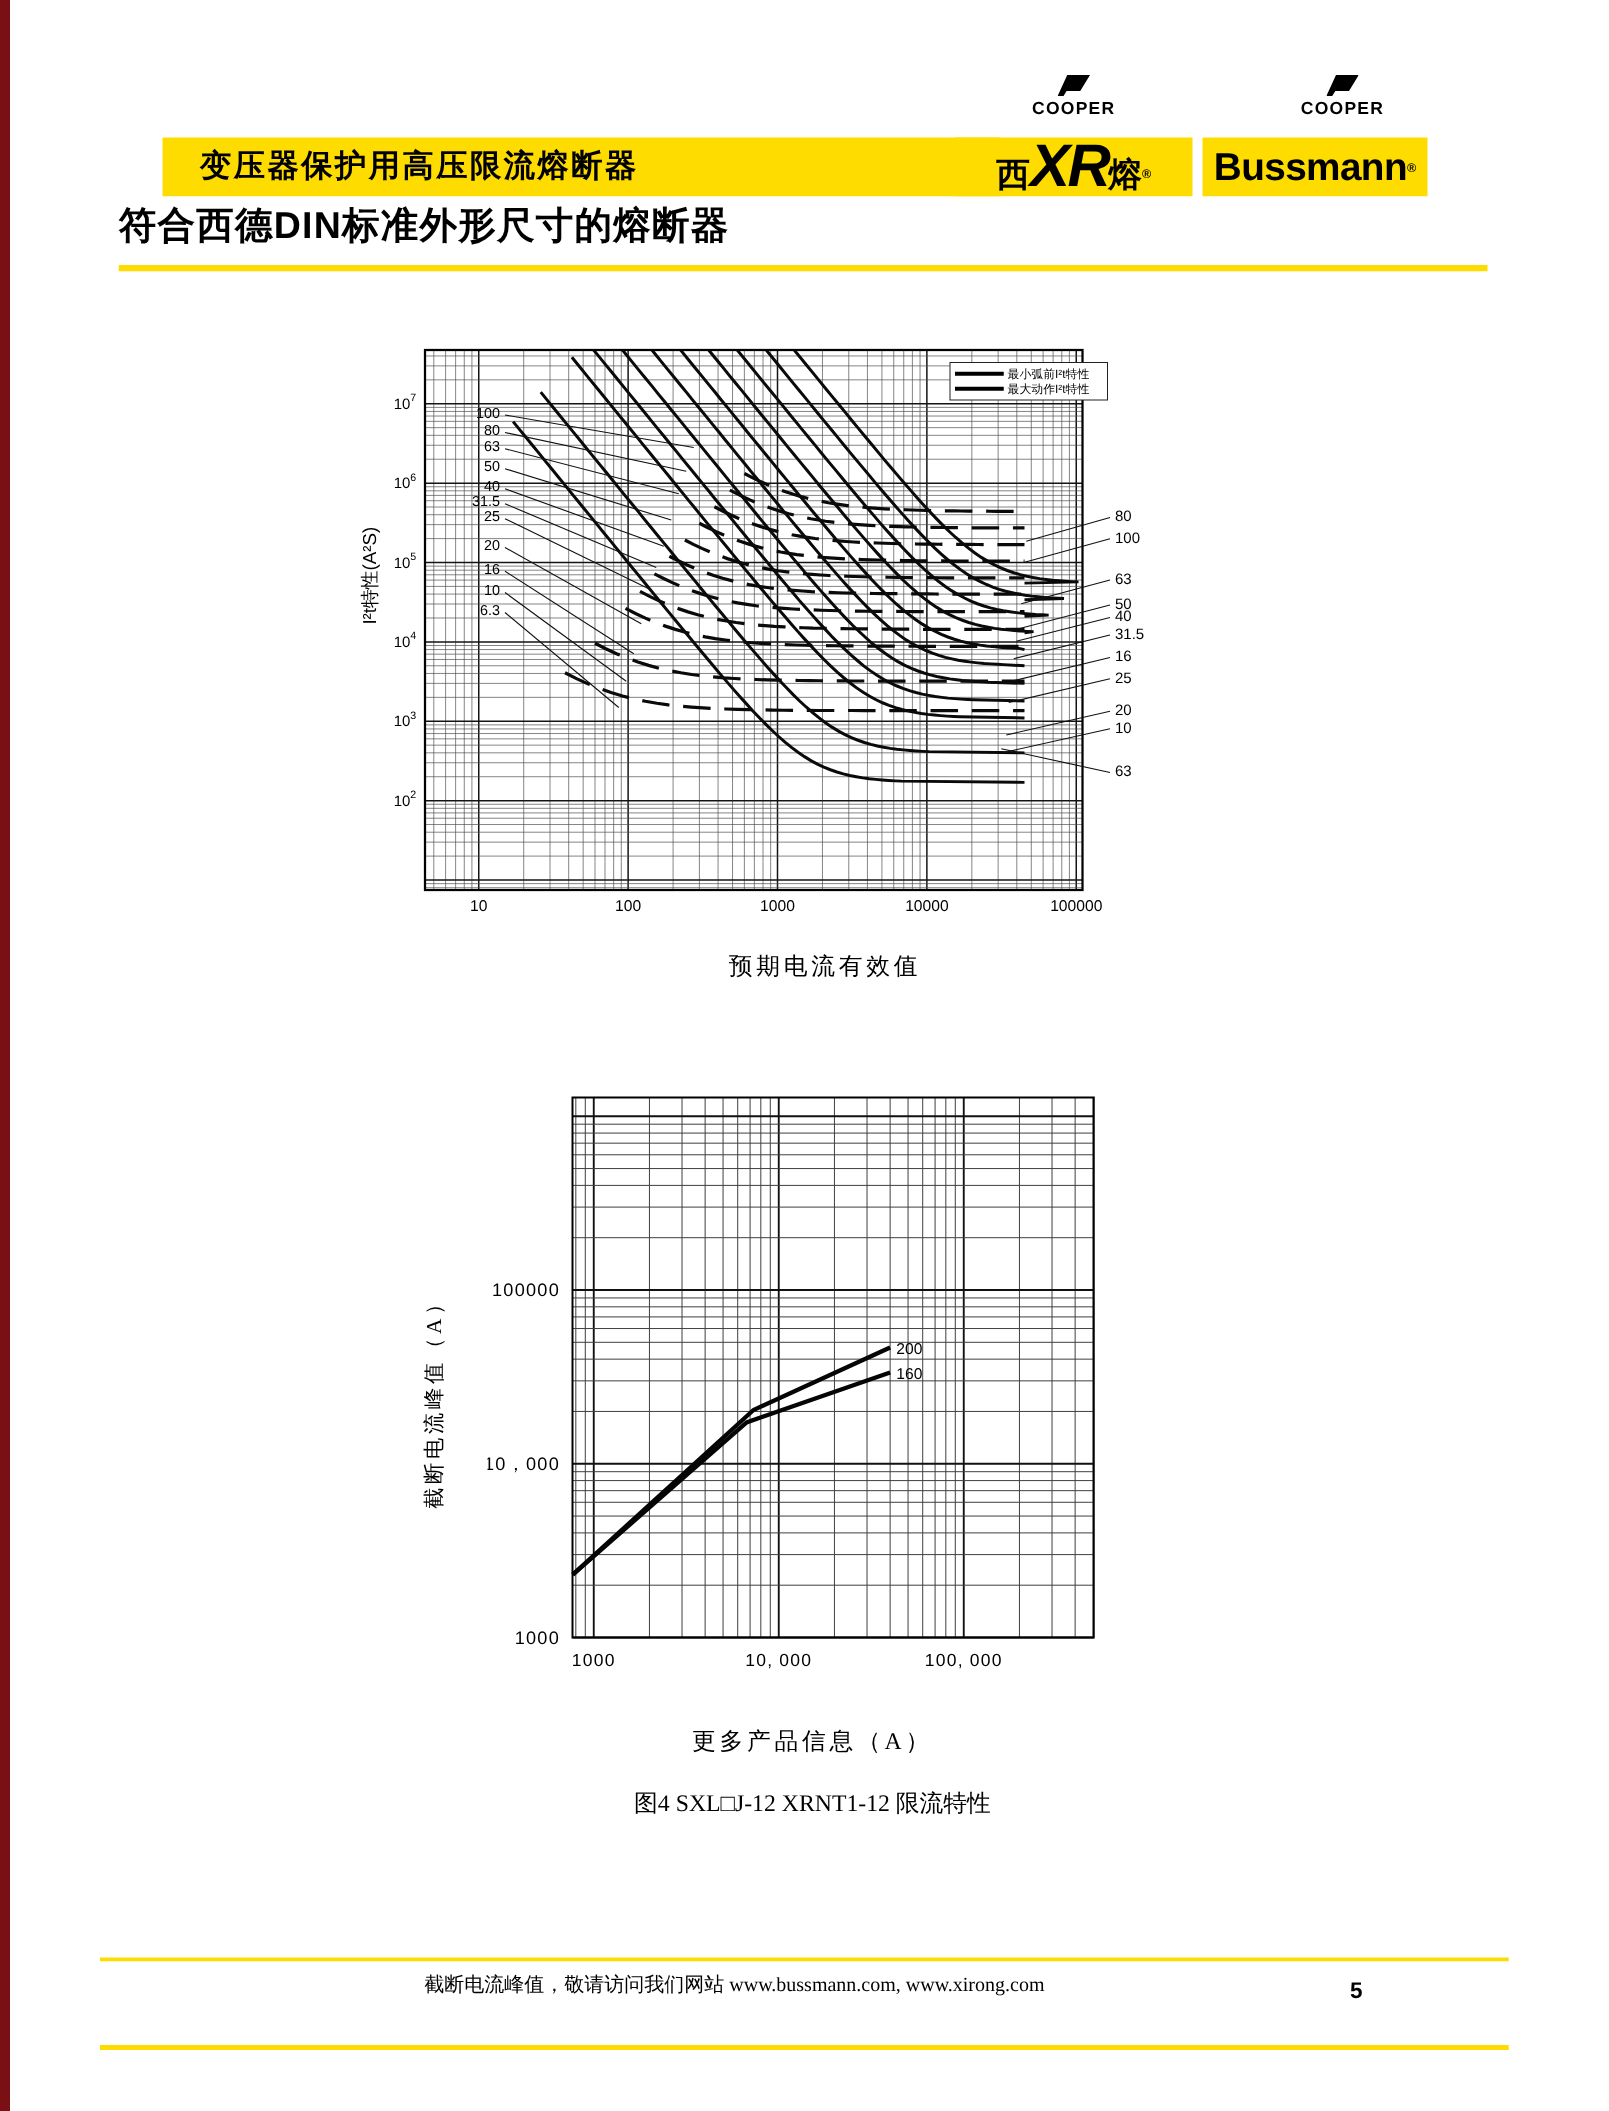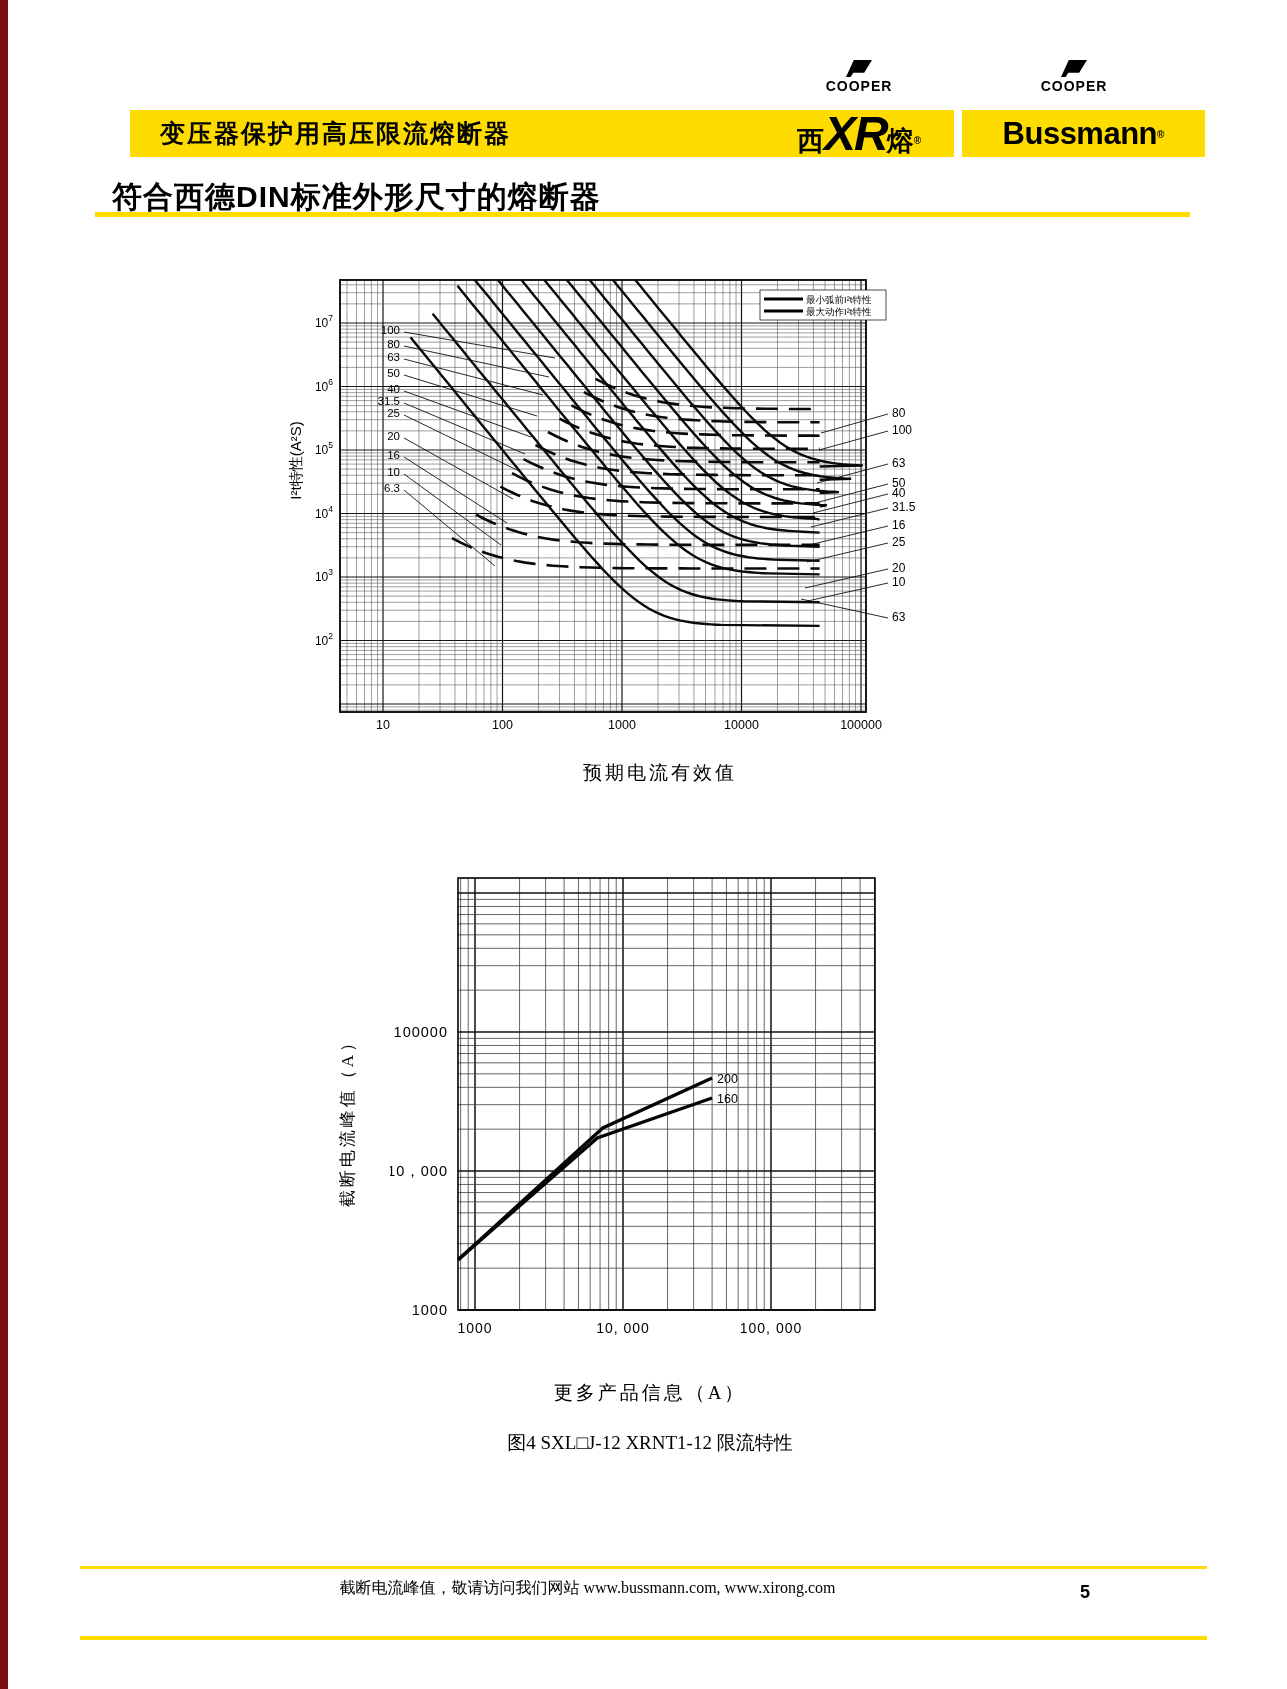--- a/index.html
+++ b/index.html
@@ -10,24 +10,24 @@
   .ybox{position:absolute;top:110px;height:47px;background:#ffdc00;}
   .header-bar{left:86px;width:670px;margin-left:44px;}
   .header-bar span{display:block;line-height:47px;padding-left:30px;font-size:25px;font-weight:bold;letter-spacing:2px;}
   .cooper{position:absolute;top:60px;text-align:center;}
   .flag{width:26px;height:17px;background:#000;margin:0 auto 1px auto;
         clip-path:polygon(0 100%,30% 0,100% 0,70% 75%,28% 75%,18% 100%);}
   .cooper-text{font-size:14px;font-weight:bold;letter-spacing:1px;}
   .logo-x{left:764px;width:190px;text-align:center;line-height:47px;white-space:nowrap;}
   .lx1{font-size:27px;font-weight:bold;}
   .lx2{font-size:48px;font-weight:900;font-style:italic;letter-spacing:-2px;}
-  .logo-b{left:962px;width:243px;text-align:center;line-height:47px;white-space:nowrap;}
+  .logo-b{left:962px;width:180px;text-align:center;line-height:47px;white-space:nowrap;}
   .lb1{font-size:31px;font-weight:800;letter-spacing:-0.5px;}
   .reg{font-size:10px;vertical-align:super;font-weight:bold;}
-  .page-title{position:absolute;left:95px;top:160px;font-size:30px;font-weight:bold;letter-spacing:1px;margin:17px;}
+  .page-title{position:absolute;left:95px;top:160px;font-size:30px;font-weight:bold;letter-spacing:1px;margin:0;}
   .title-rule{position:absolute;left:95px;top:212px;width:1095px;height:5px;background:#ffdc00;}
   .xlabel{position:absolute;text-align:center;font-family:"Liberation Serif", serif;font-size:19px;letter-spacing:3px;}
   .vlabel{position:absolute;transform:rotate(-90deg);white-space:nowrap;text-align:center;}
   .vl3{font-size:15px;}
   .vl4{font-size:17px;letter-spacing:3px;font-family:"Liberation Serif", serif;}
   .caption{position:absolute;text-align:center;font-size:19px;font-family:"Liberation Serif", serif;}
   .frule{position:absolute;left:80px;width:1127px;background:#ffdc00;}
   .footer-text{position:absolute;left:80px;top:1578px;width:1015px;text-align:center;font-size:16px;
                font-family:"Liberation Serif", serif;}
   .footer-text .url{}

